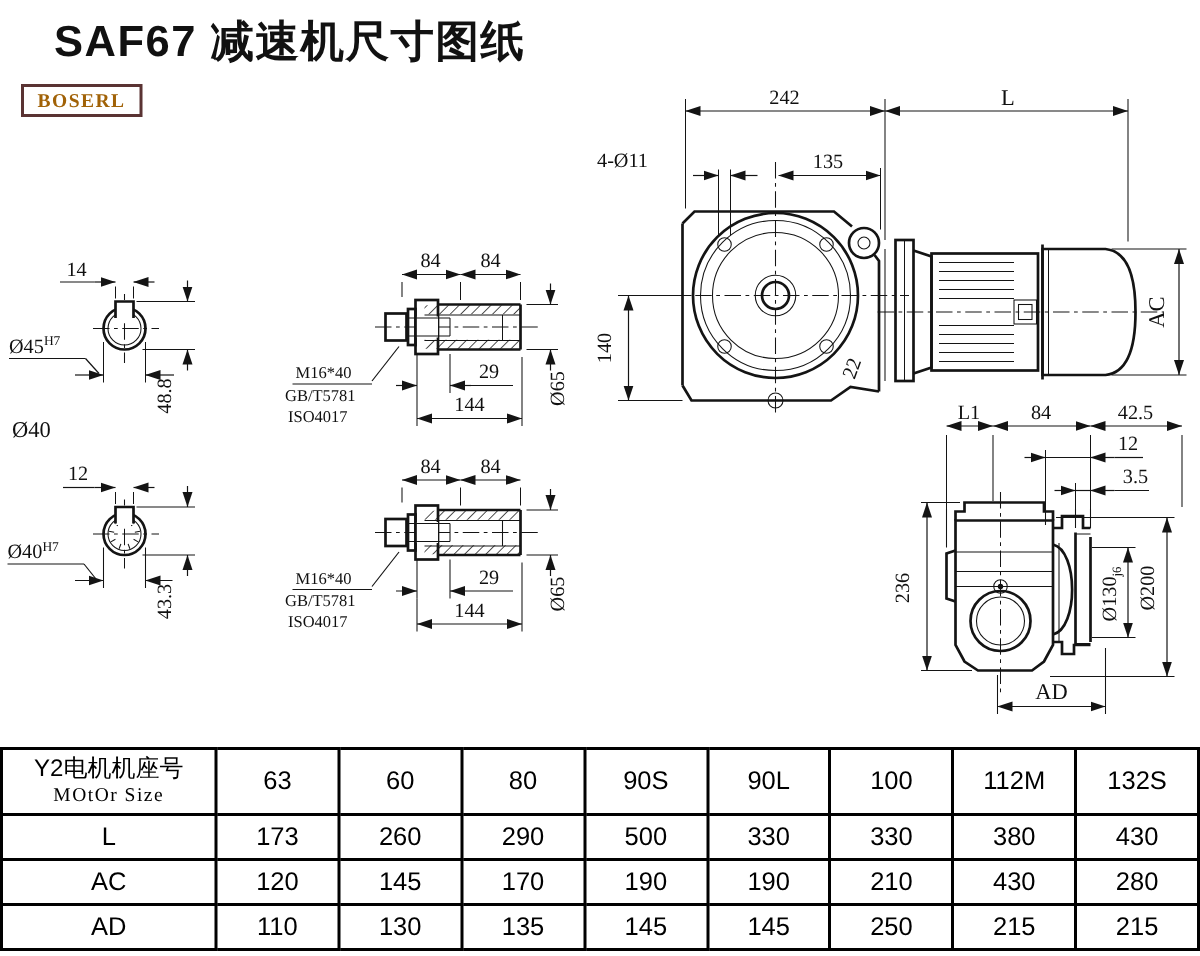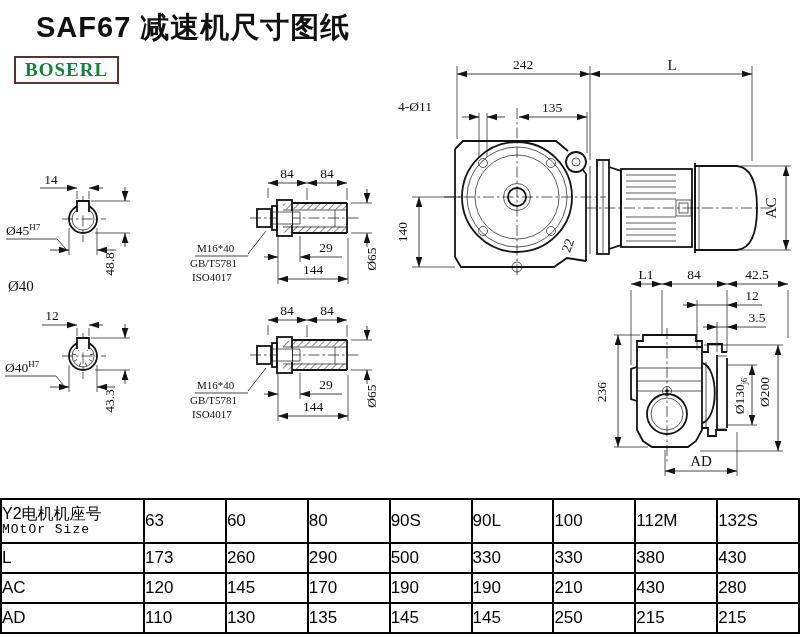--- a/index.html
+++ b/index.html
@@ -1,40 +1,40 @@
 <!DOCTYPE html>
 <html><head>
 <meta charset="utf-8">
 <style>
   html,body{margin:0;padding:0;background:#fff}
   .page{position:relative;width:800px;height:637px;background:#fff;overflow:hidden;
         font-family:"Liberation Sans",sans-serif;color:#111}
   .title{position:absolute;left:36px;top:8px;font-size:29px;font-weight:bold;
          letter-spacing:1px;white-space:nowrap}
   .logo{position:absolute;left:14px;top:56px;border:2px solid #5a3333;background:#fff;
-        color:#15803d;font-family:"Liberation Serif",serif;font-size:19px;font-weight:bold;
+        color:#a16207;font-family:"Liberation Serif",serif;font-size:13px;font-weight:bold;
         letter-spacing:1px;padding:1px 9px}
   svg.draw{position:absolute;left:0;top:0}
   svg text{font-family:"Liberation Serif",serif;fill:#101010}
   .dt{font-size:13.5px}
   .sm{font-size:11px}
   .md{font-size:15px}
   .s{stroke:#141414;stroke-width:1.1;fill:none}
   .b{stroke-width:1.8}
   .t{stroke-width:0.7}
   .d{stroke:#141414;stroke-width:0.8;fill:none}
   .cl{stroke:#141414;stroke-width:0.7;fill:none;stroke-dasharray:11 3 2.5 3}
   table.spec{position:absolute;left:0;top:498px;width:800px;border-collapse:collapse;
              table-layout:fixed;background:#fff}
-  table.spec td{border:2px solid #000;vertical-align:middle;
+  table.spec td{border:2px solid #000;text-align:center;vertical-align:middle;
                 padding:0;font-size:17px;color:#000}
   table.spec tr.hdr{height:44px}
   table.spec tr.row{height:30px}
   .zh{font-size:16px;line-height:1.1}
-  .en{font-size:13px;font-family:Liberation Mono, monospace;letter-spacing:1px}
+  .en{font-size:13px;font-family:Liberation Serif, serif;letter-spacing:1px}
   col.c0{width:143px}
 </style>
 </head>
 <body>
 
 <div class="page">
 
   <div class="title">SAF67 减速机尺寸图纸</div>
   <div class="logo">BOSERL</div>
 

